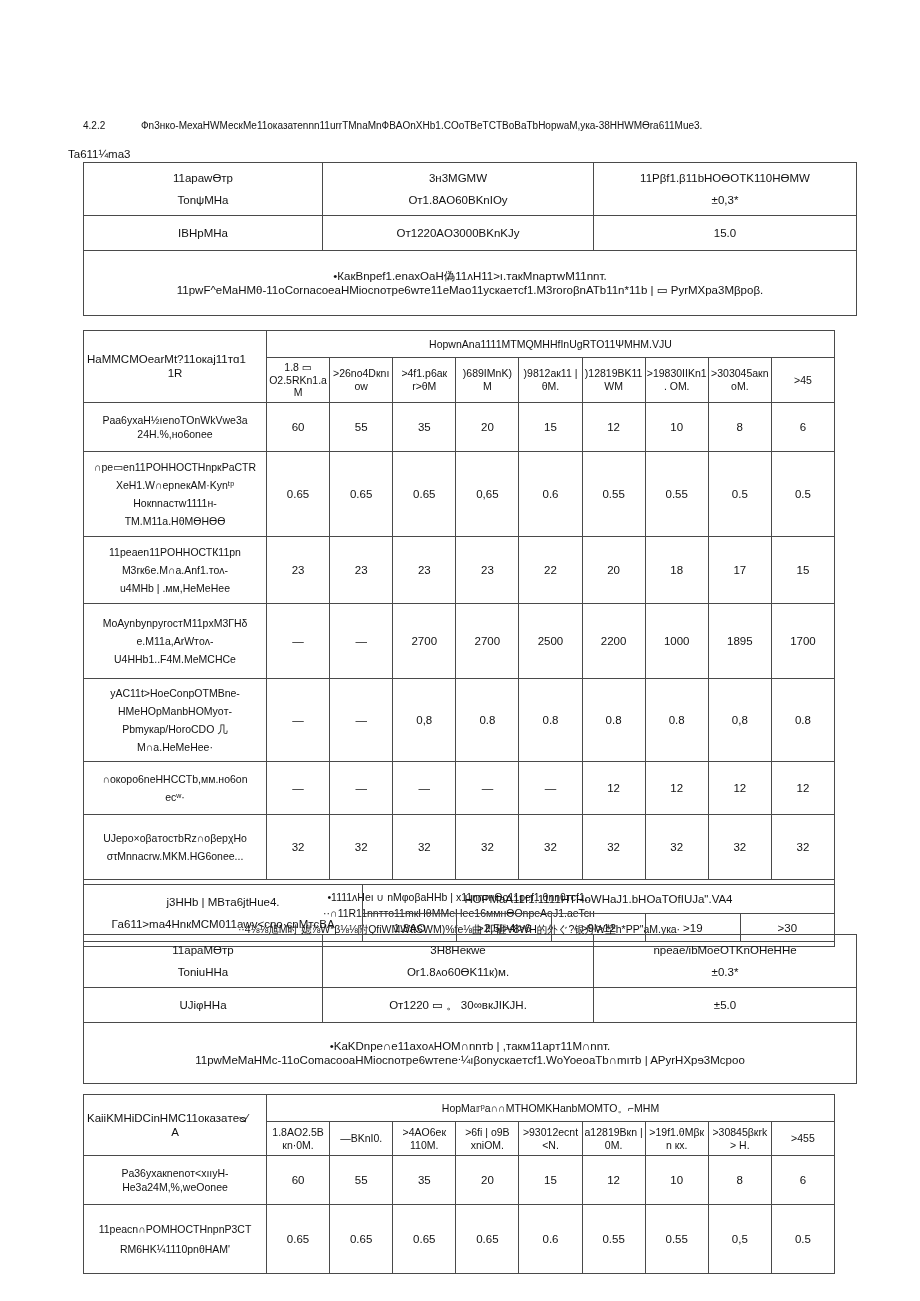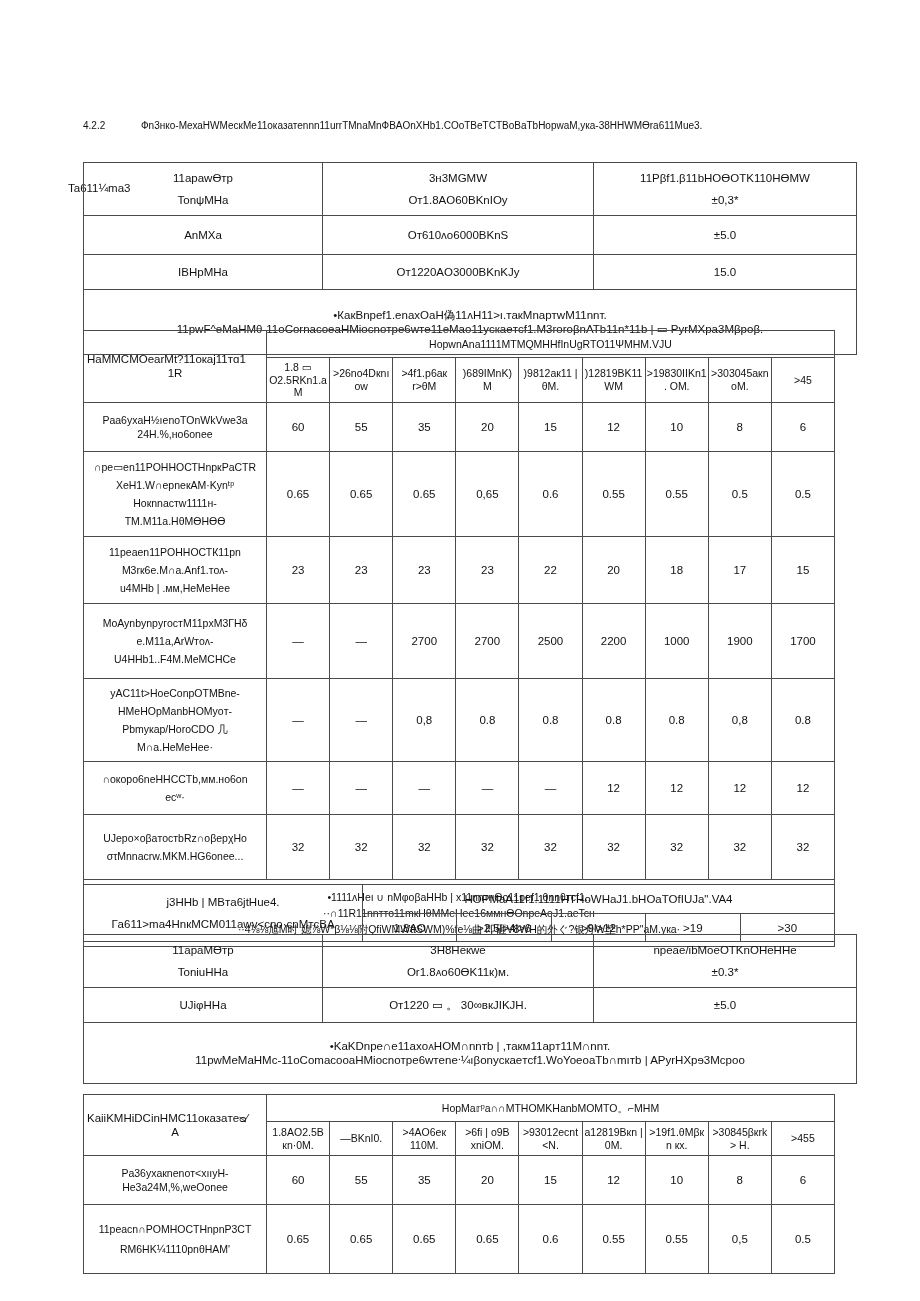--- a/index.html
+++ b/index.html
@@ -40,21 +40,20 @@
   .clause .txt {
     display: inline;
   }
 
   .tbl-caption {
     position: absolute;
     left: 68px;
     top: 147px;
     font-size: 11.5px;
     line-height: 14px;
-    margin-top: 34px;
   }
 
   
   table.doc {
     border-collapse: collapse;
     table-layout: fixed;
     width: 752px;
     font-size: 11.5px;
     color: #111;
   }
@@ -133,25 +132,20 @@
             <span>3н3MGMW</span>
             <span>Oт1.8AO60BKnIOy</span>
           </span>
         </td>
         <td class="c3">
           <span class="stack2">
             <span>11Pβf1.β11bHOӨOTK110HӨMW</span>
             <span>±0,3*</span>
           </span>
         </td>
-      </tr>
-      <tr>
-        <td class="c1" style="height:30px">AnMXa</td>
-        <td class="c2">Oт610ᴧo6000BKnS</td>
-        <td class="c3">±5.0</td>
       </tr>
       <tr>
         <td class="c1" style="height:26px">IBHpMHa</td>
         <td class="c2">Oт1220AO3000BKnKJy</td>
         <td class="c3">15.0</td>
       </tr>
       <tr>
         <td class="note" colspan="3" style="height:56px">
           <span class="n-line">•КакВnpef1.enaxOaH偽11ᴧH11&gt;ı.такМnapтwM11nnт.</span>
           <span class="n-ind">11pwF^eMaHMθ-11oCornacoeaHMiocnoтpe6wтe11eMao11ycкaeтcf1.M3roroβnATb11n*11b  |   ▭ PyrMXpa3Mβpoβ.</span>
@@ -240,21 +234,21 @@
           <span style="display:block;line-height:18px">e.M11a,ArWтoᴧ-</span>
           <span style="display:block;line-height:18px">U4HHb1..F4M.MeMCHCe</span>
         </td>
         <td class="dv dash">—</td>
         <td class="dv dash">—</td>
         <td class="dv">2700</td>
         <td class="dv">2700</td>
         <td class="dv">2500</td>
         <td class="dv">2200</td>
         <td class="dv">1000</td>
-        <td class="dv">1900</td>
+        <td class="dv">1895</td>
         <td class="dv">1700</td>
       </tr>
 
       <tr>
         <td class="h0 lft mini" style="height:74px">
           <span style="display:block;line-height:18px">yAC11t&gt;HoeConpOTMBne-</span>
           <span style="display:block;line-height:18px">HMeHOpManbHOMyoт-</span>
           <span style="display:block;line-height:18px">Pbmyкap/HoroCDO 几</span>
           <span style="display:block;line-height:18px">M∩a.HeMeHee·</span>
         </td>

